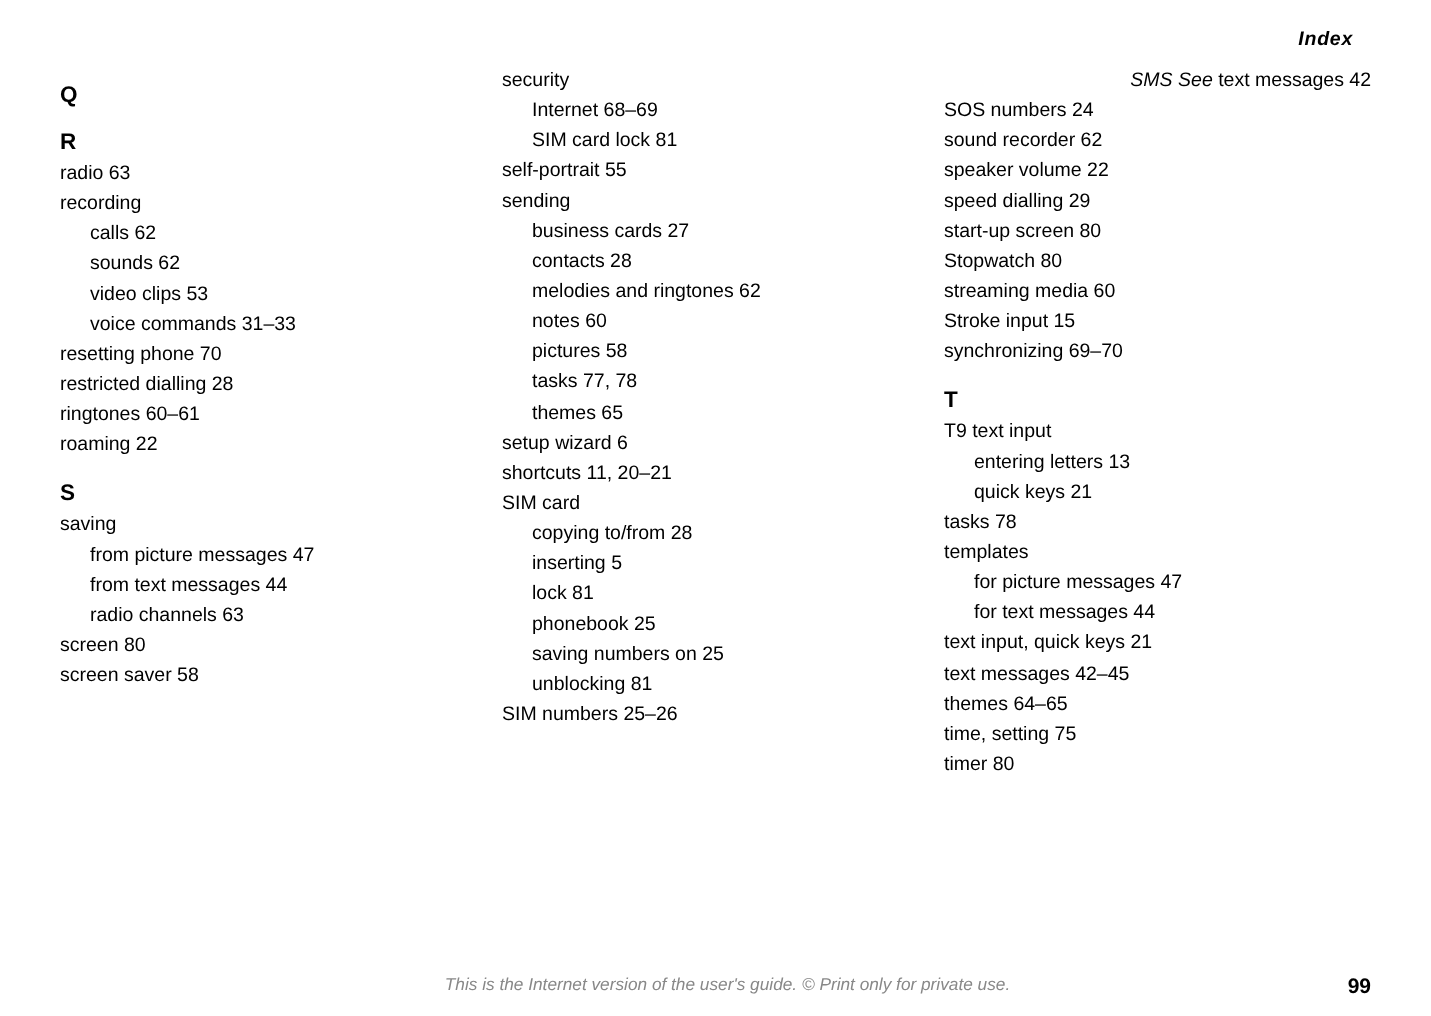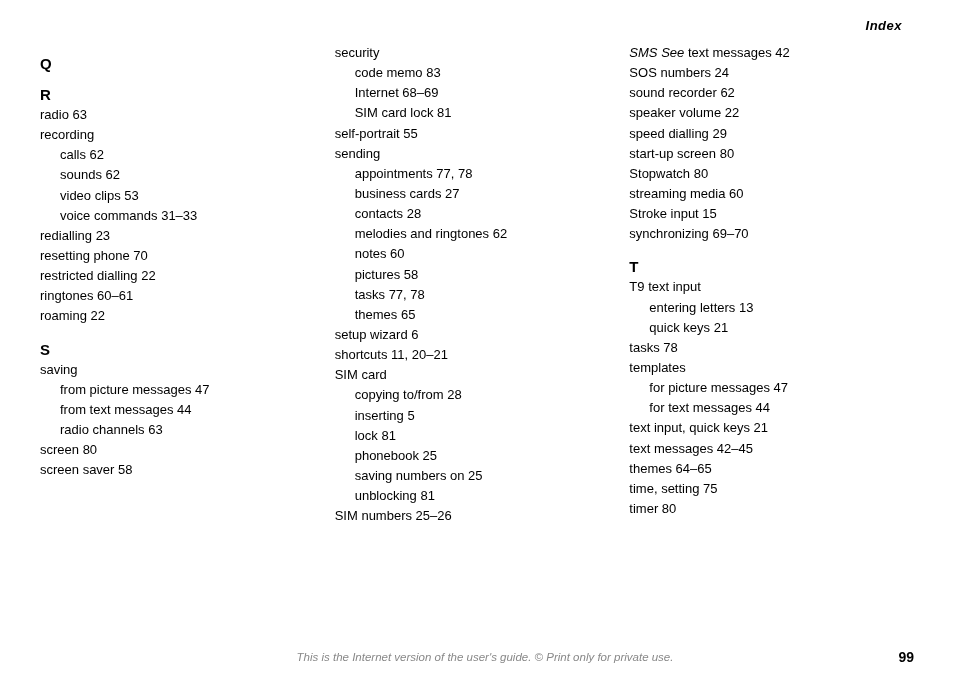--- a/index.html
+++ b/index.html
@@ -86,64 +86,61 @@
   <div class="column">
     <div class="section-letter">Q</div>
 
     <div class="section-letter" style="margin-top:14px;">R</div>
     <div class="entry">radio 63</div>
     <div class="entry">recording</div>
     <div class="entry indented">calls 62</div>
     <div class="entry indented">sounds 62</div>
     <div class="entry indented">video clips 53</div>
     <div class="entry indented">voice commands 31–33</div>
-    <div class="entry">redialling 23</div>
     <div class="entry">resetting phone 70</div>
-    <div class="entry">restricted dialling 22</div>
+    <div class="entry">restricted dialling 28</div>
     <div class="entry">ringtones 60–61</div>
     <div class="entry">roaming 22</div>
 
     <div class="section-letter" style="margin-top:14px;">S</div>
     <div class="entry">saving</div>
     <div class="entry indented">from picture messages 47</div>
     <div class="entry indented">from text messages 44</div>
     <div class="entry indented">radio channels 63</div>
     <div class="entry">screen 80</div>
     <div class="entry">screen saver 58</div>
   </div>
 
   <div class="column">
     <div class="entry" style="margin-top:0;">security</div>
-    <div class="entry indented">code memo 83</div>
     <div class="entry indented">Internet 68–69</div>
     <div class="entry indented">SIM card lock 81</div>
     <div class="entry">self-portrait 55</div>
     <div class="entry">sending</div>
-    <div class="entry indented">appointments 77, 78</div>
     <div class="entry indented">business cards 27</div>
     <div class="entry indented">contacts 28</div>
     <div class="entry indented">melodies and ringtones 62</div>
     <div class="entry indented">notes 60</div>
     <div class="entry indented">pictures 58</div>
     <div class="entry indented">tasks 77, 78</div>
     <div class="entry indented">themes 65</div>
     <div class="entry">setup wizard 6</div>
     <div class="entry">shortcuts 11, 20–21</div>
     <div class="entry">SIM card</div>
     <div class="entry indented">copying to/from 28</div>
     <div class="entry indented">inserting 5</div>
     <div class="entry indented">lock 81</div>
     <div class="entry indented">phonebook 25</div>
     <div class="entry indented">saving numbers on 25</div>
     <div class="entry indented">unblocking 81</div>
     <div class="entry">SIM numbers 25–26</div>
   </div>
 
   <div class="column">
-    <div class="entry" style="margin-top:0;"><span style="font-style:italic;">SMS</span> <em>See</em> text messages 42</div>
+    <div class="entry" style="margin-top:0;text-align:right;"><span style="font-style:italic;">SMS</span> <em>See</em> text messages 42</div>
     <div class="entry">SOS numbers 24</div>
     <div class="entry">sound recorder 62</div>
     <div class="entry">speaker volume 22</div>
     <div class="entry">speed dialling 29</div>
     <div class="entry">start-up screen 80</div>
     <div class="entry">Stopwatch 80</div>
     <div class="entry">streaming media 60</div>
     <div class="entry">Stroke input 15</div>
     <div class="entry">synchronizing 69–70</div>
 

